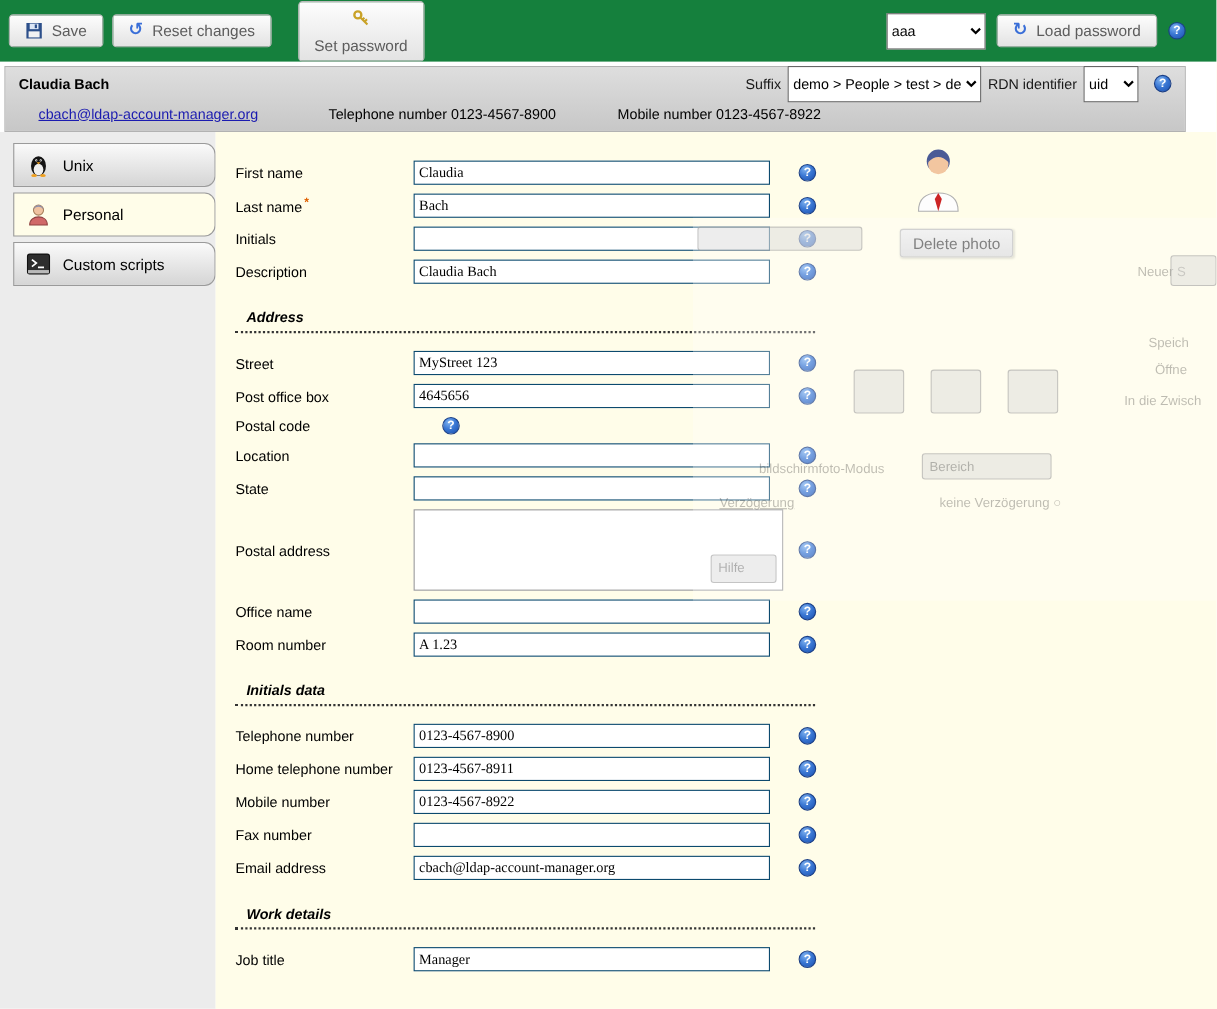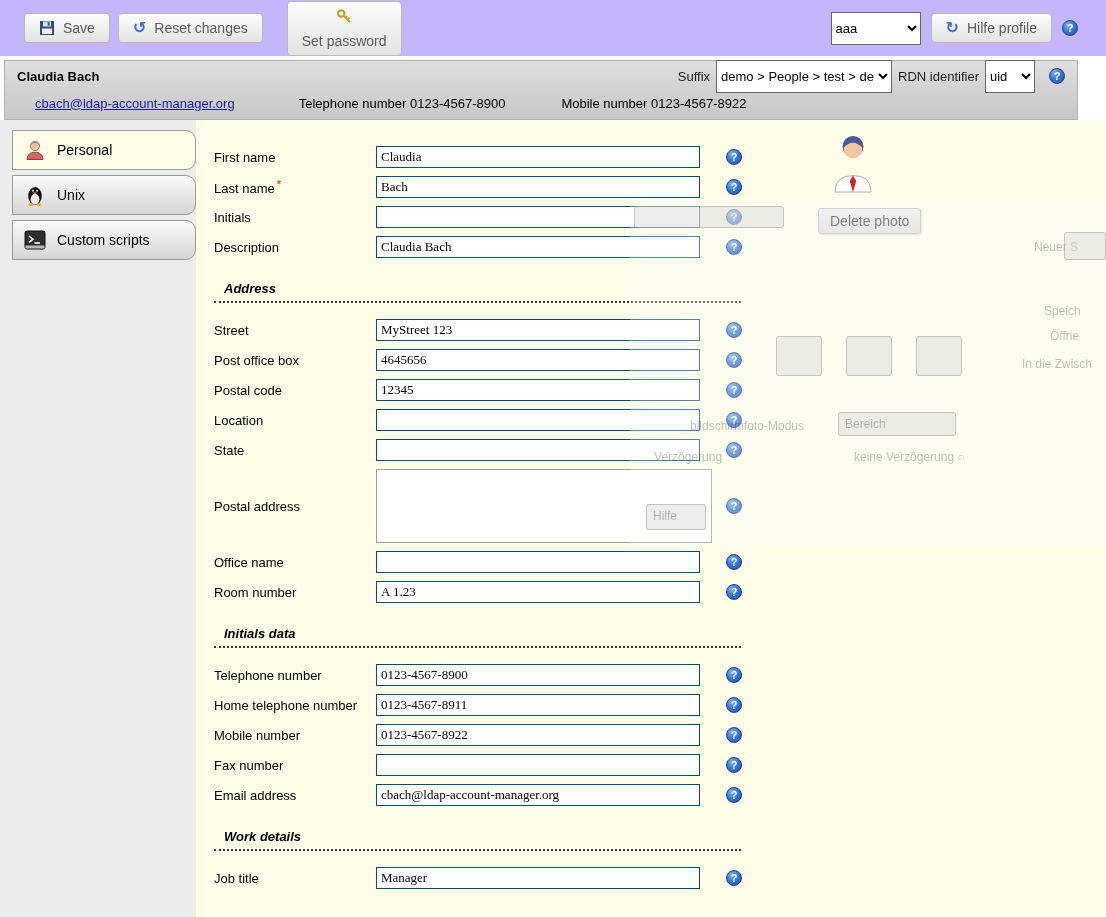--- a/index.html
+++ b/index.html
@@ -4,21 +4,21 @@
 <style>
   * { box-sizing: border-box; }
   html,body { margin:0; padding:0; }
   body {
     width:1106px; height:917px; overflow:hidden; position:relative;
     background:#fff; color:#000;
     font-family:"Liberation Sans","DejaVu Sans",sans-serif; font-size:13px;
   }
 
   
-  .toolbar { height:56px; display:flex; align-items:center; padding:0 28px 0 24px; background:#c4b5fd; }
+  .toolbar { height:56px; display:flex; align-items:center; padding:0 28px 0 8px; background:#15803d; }
   .btn {
     display:inline-flex; align-items:center; gap:8px;
     background:linear-gradient(#fdfdfd,#e3e3e3);
     border:1px solid #b9b9b9; border-radius:4px;
     padding:6px 14px; color:#5c5c5c; font-size:14px; cursor:pointer;
     font-family:inherit;
   }
   .mlauto { margin-left:auto; }
   .gap8 { margin-left:8px; } .gap24 { margin-left:24px;flex-direction:column; } .gap10 { margin-left:10px; }
   .glyph-blue { color:#3a6fd8; font-size:16px; font-weight:bold; line-height:1; }
@@ -132,21 +132,21 @@
         <path d="M7.4 7.6 L13.2 13.4 M10.8 11 L12.8 9 M9 9.2 L10.6 7.6" stroke="#c9a227" stroke-width="1.8" fill="none"></path>
       </svg>
     <span>Set password</span>
   </button>
 
   <select class="profile-select mlauto">
     <option>aaa</option>
   </select>
   <button class="btn gap10">
     <span class="glyph-blue">↻</span>
-    <span>Hilfe profile</span>
+    <span>Load password</span>
   </button>
   <span class="help gap10">?</span>
 </div>
 
 <div class="titlebar">
   <div class="titlebar-row1">
     <span class="titlebar-title">Claudia Bach</span>
     <div class="titlebar-right">
       <span class="lbl">Suffix</span>
       <select class="suffix-select">
@@ -162,42 +162,42 @@
   <div class="titlebar-row2">
     <a class="email-link">cbach@ldap-account-manager.org</a>
     <span class="tb2-phone">Telephone number 0123-4567-8900</span>
     <span class="tb2-mobile">Mobile number 0123-4567-8922</span>
   </div>
 </div>
 
 <div class="main">
 
   <div class="leftcol">
-    <div class="tab active">
-      <svg class="tabicon" viewBox="0 0 24 24">
-          <circle cx="12" cy="8" r="4.6" fill="#f0c2a0" stroke="#a8805c"></circle>
-          <path d="M12 3.6a4.6 4.6 0 0 1 4.6 4.4q-1.4-3-4.6-3t-4.6 3A4.6 4.6 0 0 1 12 3.6z" fill="#8a8fae"></path>
-          <path d="M4 21.5c0-5 3.8-7.3 8-7.3s8 2.3 8 7.3z" fill="#d06868" stroke="#8f4040"></path>
-        </svg>
-      <span>Personal</span>
-    </div>
     <div class="tab">
       <svg class="tabicon" viewBox="0 0 24 24">
           <ellipse cx="12" cy="13" rx="6.8" ry="9" fill="#141414"></ellipse>
           <ellipse cx="12" cy="16.2" rx="4.4" ry="5.4" fill="#efefef"></ellipse>
           <circle cx="10" cy="7.8" r="1" fill="#fff"></circle>
           <circle cx="14" cy="7.8" r="1" fill="#fff"></circle>
           <circle cx="10.1" cy="7.9" r="0.45" fill="#000"></circle>
           <circle cx="13.9" cy="7.9" r="0.45" fill="#000"></circle>
           <path d="M10.2 9.6h3.6l-1.8 1.9z" fill="#f0a020"></path>
           <ellipse cx="8" cy="21.6" rx="2.6" ry="1.4" fill="#f0a020"></ellipse>
           <ellipse cx="16" cy="21.6" rx="2.6" ry="1.4" fill="#f0a020"></ellipse>
         </svg>
       <span>Unix</span>
     </div>
+    <div class="tab active">
+      <svg class="tabicon" viewBox="0 0 24 24">
+          <circle cx="12" cy="8" r="4.6" fill="#f0c2a0" stroke="#a8805c"></circle>
+          <path d="M12 3.6a4.6 4.6 0 0 1 4.6 4.4q-1.4-3-4.6-3t-4.6 3A4.6 4.6 0 0 1 12 3.6z" fill="#8a8fae"></path>
+          <path d="M4 21.5c0-5 3.8-7.3 8-7.3s8 2.3 8 7.3z" fill="#d06868" stroke="#8f4040"></path>
+        </svg>
+      <span>Personal</span>
+    </div>
     <div class="tab">
       <svg class="tabicon" viewBox="0 0 24 24">
           <rect x="2" y="3" width="20" height="18" rx="2" fill="#2e2e2e" stroke="#111"></rect>
           <path d="M6 8l4 3.2L6 14.4" stroke="#fff" stroke-width="1.6" fill="none"></path>
           <path d="M11.5 15h5.5" stroke="#fff" stroke-width="1.6"></path>
           <rect x="2.5" y="17.5" width="19" height="3" fill="#b9b9b9"></rect>
         </svg>
       <span>Custom scripts</span>
     </div>
   </div>
@@ -243,21 +243,20 @@
       <input class="tinput" type="text" value="MyStreet 123" style="">
       <span class="help">?</span>
     </div>
     <div class="frow">
       <span class="flabel">Post office box</span>
       <input class="tinput" type="text" value="4645656" style="">
       <span class="help">?</span>
     </div>
     <div class="frow">
       <span class="flabel">Postal code</span>
-      <input class="tinput" type="text" value="12345" style="">
       <span class="help">?</span>
     </div>
     <div class="frow">
       <span class="flabel">Location</span>
       <input class="tinput" type="text" style="">
       <span class="help">?</span>
     </div>
     <div class="frow">
       <span class="flabel">State</span>
       <input class="tinput" type="text" style="">
@@ -325,18 +324,18 @@
   <span class="gtxt" style="left:414px;top:106px;">Speich</span>
   <span class="gtxt" style="left:420px;top:131px;">Öffne</span>
   <span class="gtxt" style="left:392px;top:159px;">In die Zwisch</span>
   <div class="gbox" style="left:146px;top:138px;width:46px;height:40px;"></div>
   <div class="gbox" style="left:216px;top:138px;width:46px;height:40px;"></div>
   <div class="gbox" style="left:286px;top:138px;width:46px;height:40px;"></div>
   <span class="gtxt" style="left:60px;top:221px;">bildschirmfoto-Modus</span>
   <div class="gbox" style="left:208px;top:214px;width:118px;height:24px;">
       <span>Bereich</span>
     </div>
-  <span class="gtxt" style="left:24px;top:252px;">Verzögerung</span>
+  <span class="gtxt" style="left:24px;top:252px;text-decoration:underline;">Verzögerung</span>
   <span class="gtxt" style="left:224px;top:252px;">keine Verzögerung ○</span>
   <div class="gbox" style="left:16px;top:306px;width:60px;height:26px;">
       <span>Hilfe</span>
     </div>
 </div>
 
 </body></html>

